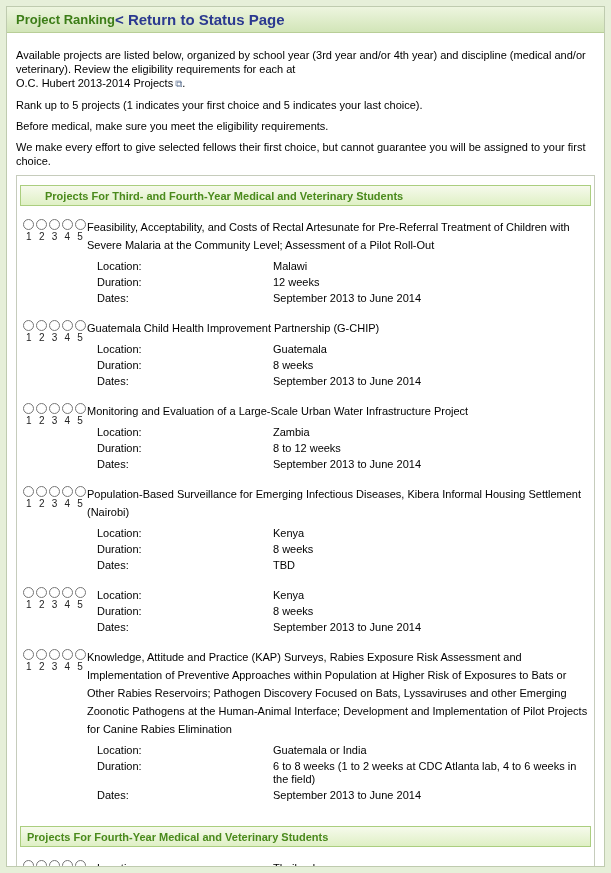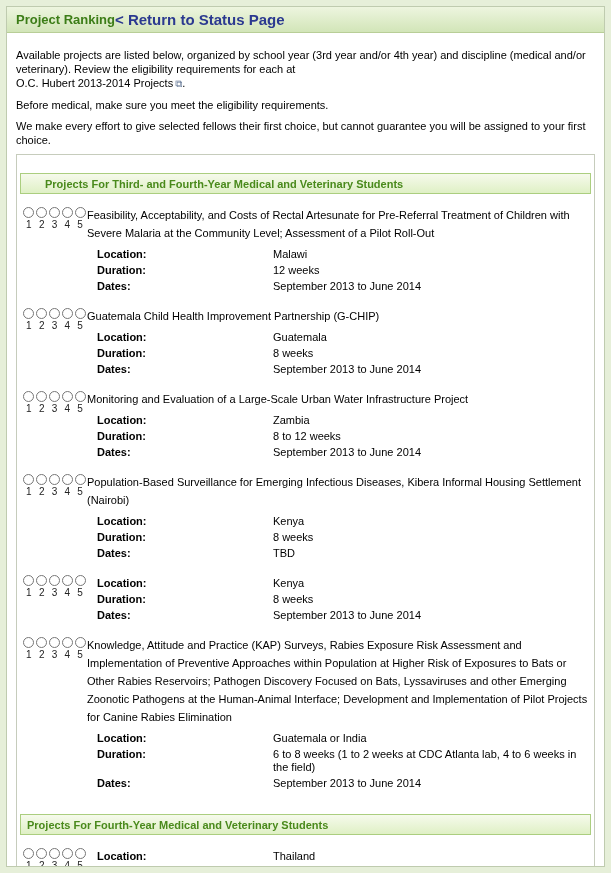--- a/index.html
+++ b/index.html
@@ -54,21 +54,21 @@
     padding:3px 3px 12px 3px;
   }
   .section-bar {
     background:linear-gradient(#f6faec,#dff0c5);
     border:1px solid #abce7f;
     color:#4a8a1c;
     font-weight:bold;
     padding:4px 6px 3px 6px;
     margin:24px 0 4px 0;
   }
-  .section:first-child .section-bar { margin-top:15px;padding-left:24px; }
+  .section:first-child .section-bar { margin-top:6px;padding-left:24px; }
   .project {
     display:flex;
     margin:12px 3px 14px 3px;
   }
   .ranks {
     flex:none;
     width:64px;
     display:flex;
     padding-top:1px;
   }
@@ -90,37 +90,38 @@
   .ptitle {
     font-weight:normal;
     line-height:18px;
     margin-bottom:3px;
   }
   .prow { display:flex; padding-top:3px; line-height:13px; }
   .plabel {
     flex:none;
     width:186px;
     padding-left:10px;
-    font-weight:bold;
+    font-weight:normal;
   }
   .pvalue { flex:1; }
 </style>
 </head>
 <body>
 
 <div class="panel">
   <div class="titlebar">
     <span class="page-title">Project Ranking</span>
     <a class="return-link">&lt; Return to Status Page</a>
   </div>
   <div class="content">
     <p class="intro">
       <span>Available projects are listed below, organized by school year (3rd year and/or 4th year) and discipline (medical and/or veterinary). Review the eligibility requirements for each at</span><br>
       <span class="proj-link">O.C. Hubert 2013-2014 Projects</span><span class="ext-icon">⧉</span><span>.</span>
     </p>
+    <p class="intro">Rank up to 5 projects (1 indicates your first choice and 5 indicates your last choice).</p>
     <p class="intro">Before medical, make sure you meet the eligibility requirements.</p>
     <p class="intro">We make every effort to give selected fellows their first choice, but cannot guarantee you will be assigned to your first choice.</p>
 
     <div class="projects-box">
   <div class="section">
     <div class="section-bar">Projects For Third- and Fourth-Year Medical and Veterinary Students</div>
     <div class="section-projects">
   <div class="project">
     <div class="ranks">
   <label class="rank-opt">

